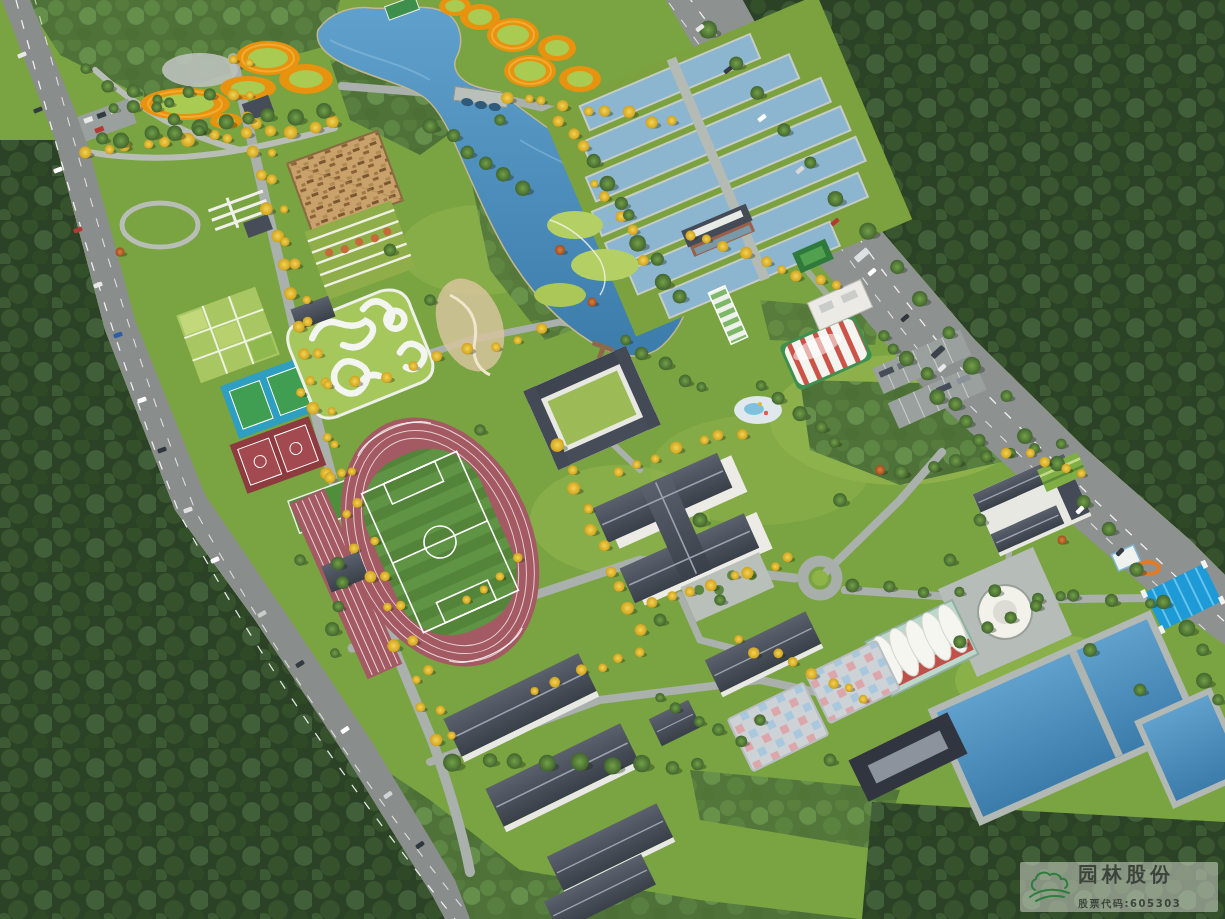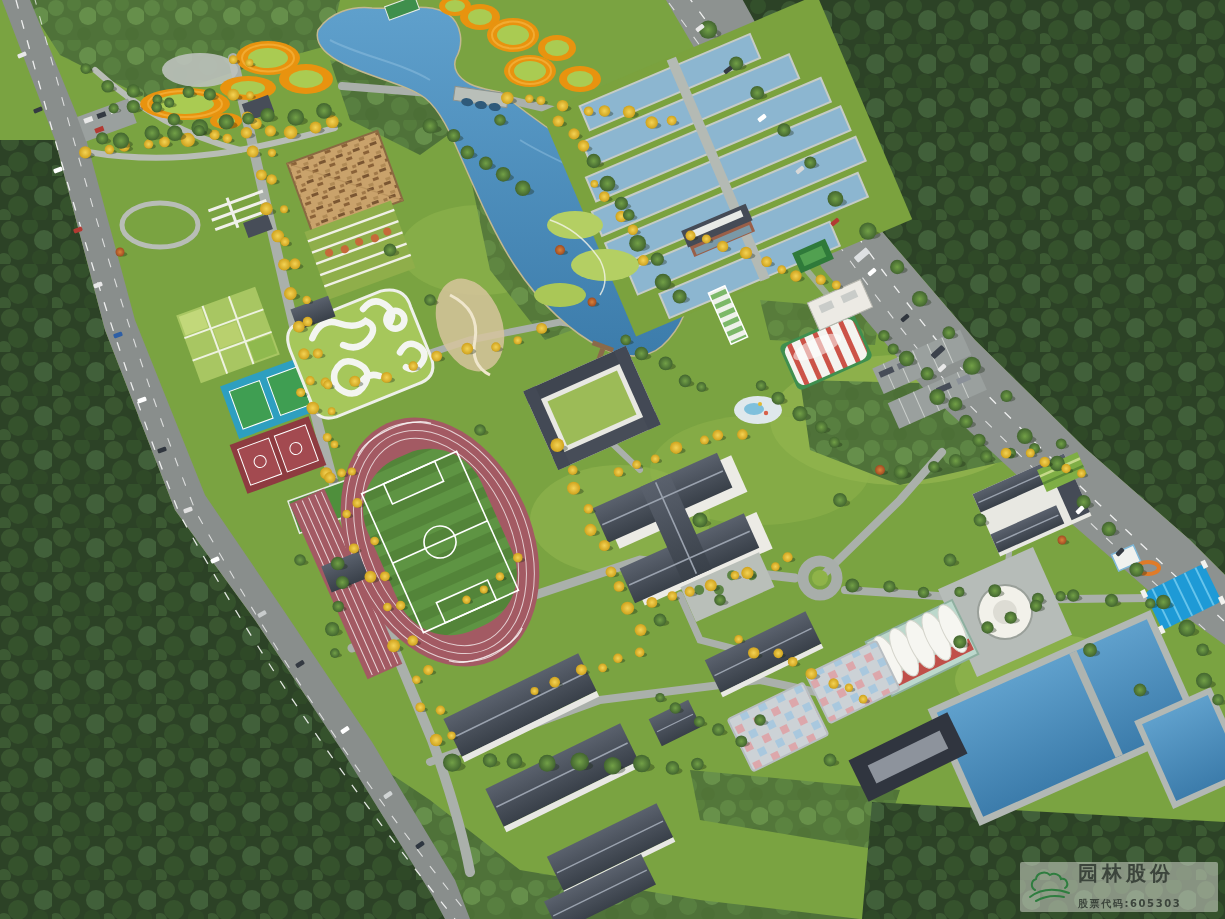--- a/index.html
+++ b/index.html
@@ -4,21 +4,21 @@
 <style>
   html,body{margin:0;padding:0;background:#1a2215;}
   .stage{position:relative;width:1225px;height:919px;overflow:hidden;
          font-family:"Liberation Sans",sans-serif;}
   .stage svg.scene{position:absolute;left:0;top:0;}
   .watermark{position:absolute;right:7px;bottom:7px;width:198px;height:50px;
     background:rgba(225,227,219,0.5);border-radius:2px;display:flex;align-items:center;
     padding:2px 6px;box-sizing:border-box;gap:6px;}
   .wm-text{display:flex;flex-direction:column;line-height:1.05;}
   .wm-company{font-size:20px;font-weight:bold;letter-spacing:4px;color:#3c453c;
-    font-family:Liberation Mono, monospace;white-space:nowrap;}
+    font-family:Liberation Serif, serif;white-space:nowrap;}
   .wm-code{font-size:10px;font-weight:bold;letter-spacing:1.6px;color:#3c453c;margin-top:14px;
     font-family:"DejaVu Sans","Liberation Sans",sans-serif;white-space:nowrap;}
 </style>
 </head>
 <body>
 
 <div class="stage">
 <svg class="scene" width="1225" height="919" viewBox="0 0 1225 919" xmlns="http://www.w3.org/2000/svg">
   <defs>
     <pattern id="fr" width="52" height="44" patternUnits="userSpaceOnUse">

